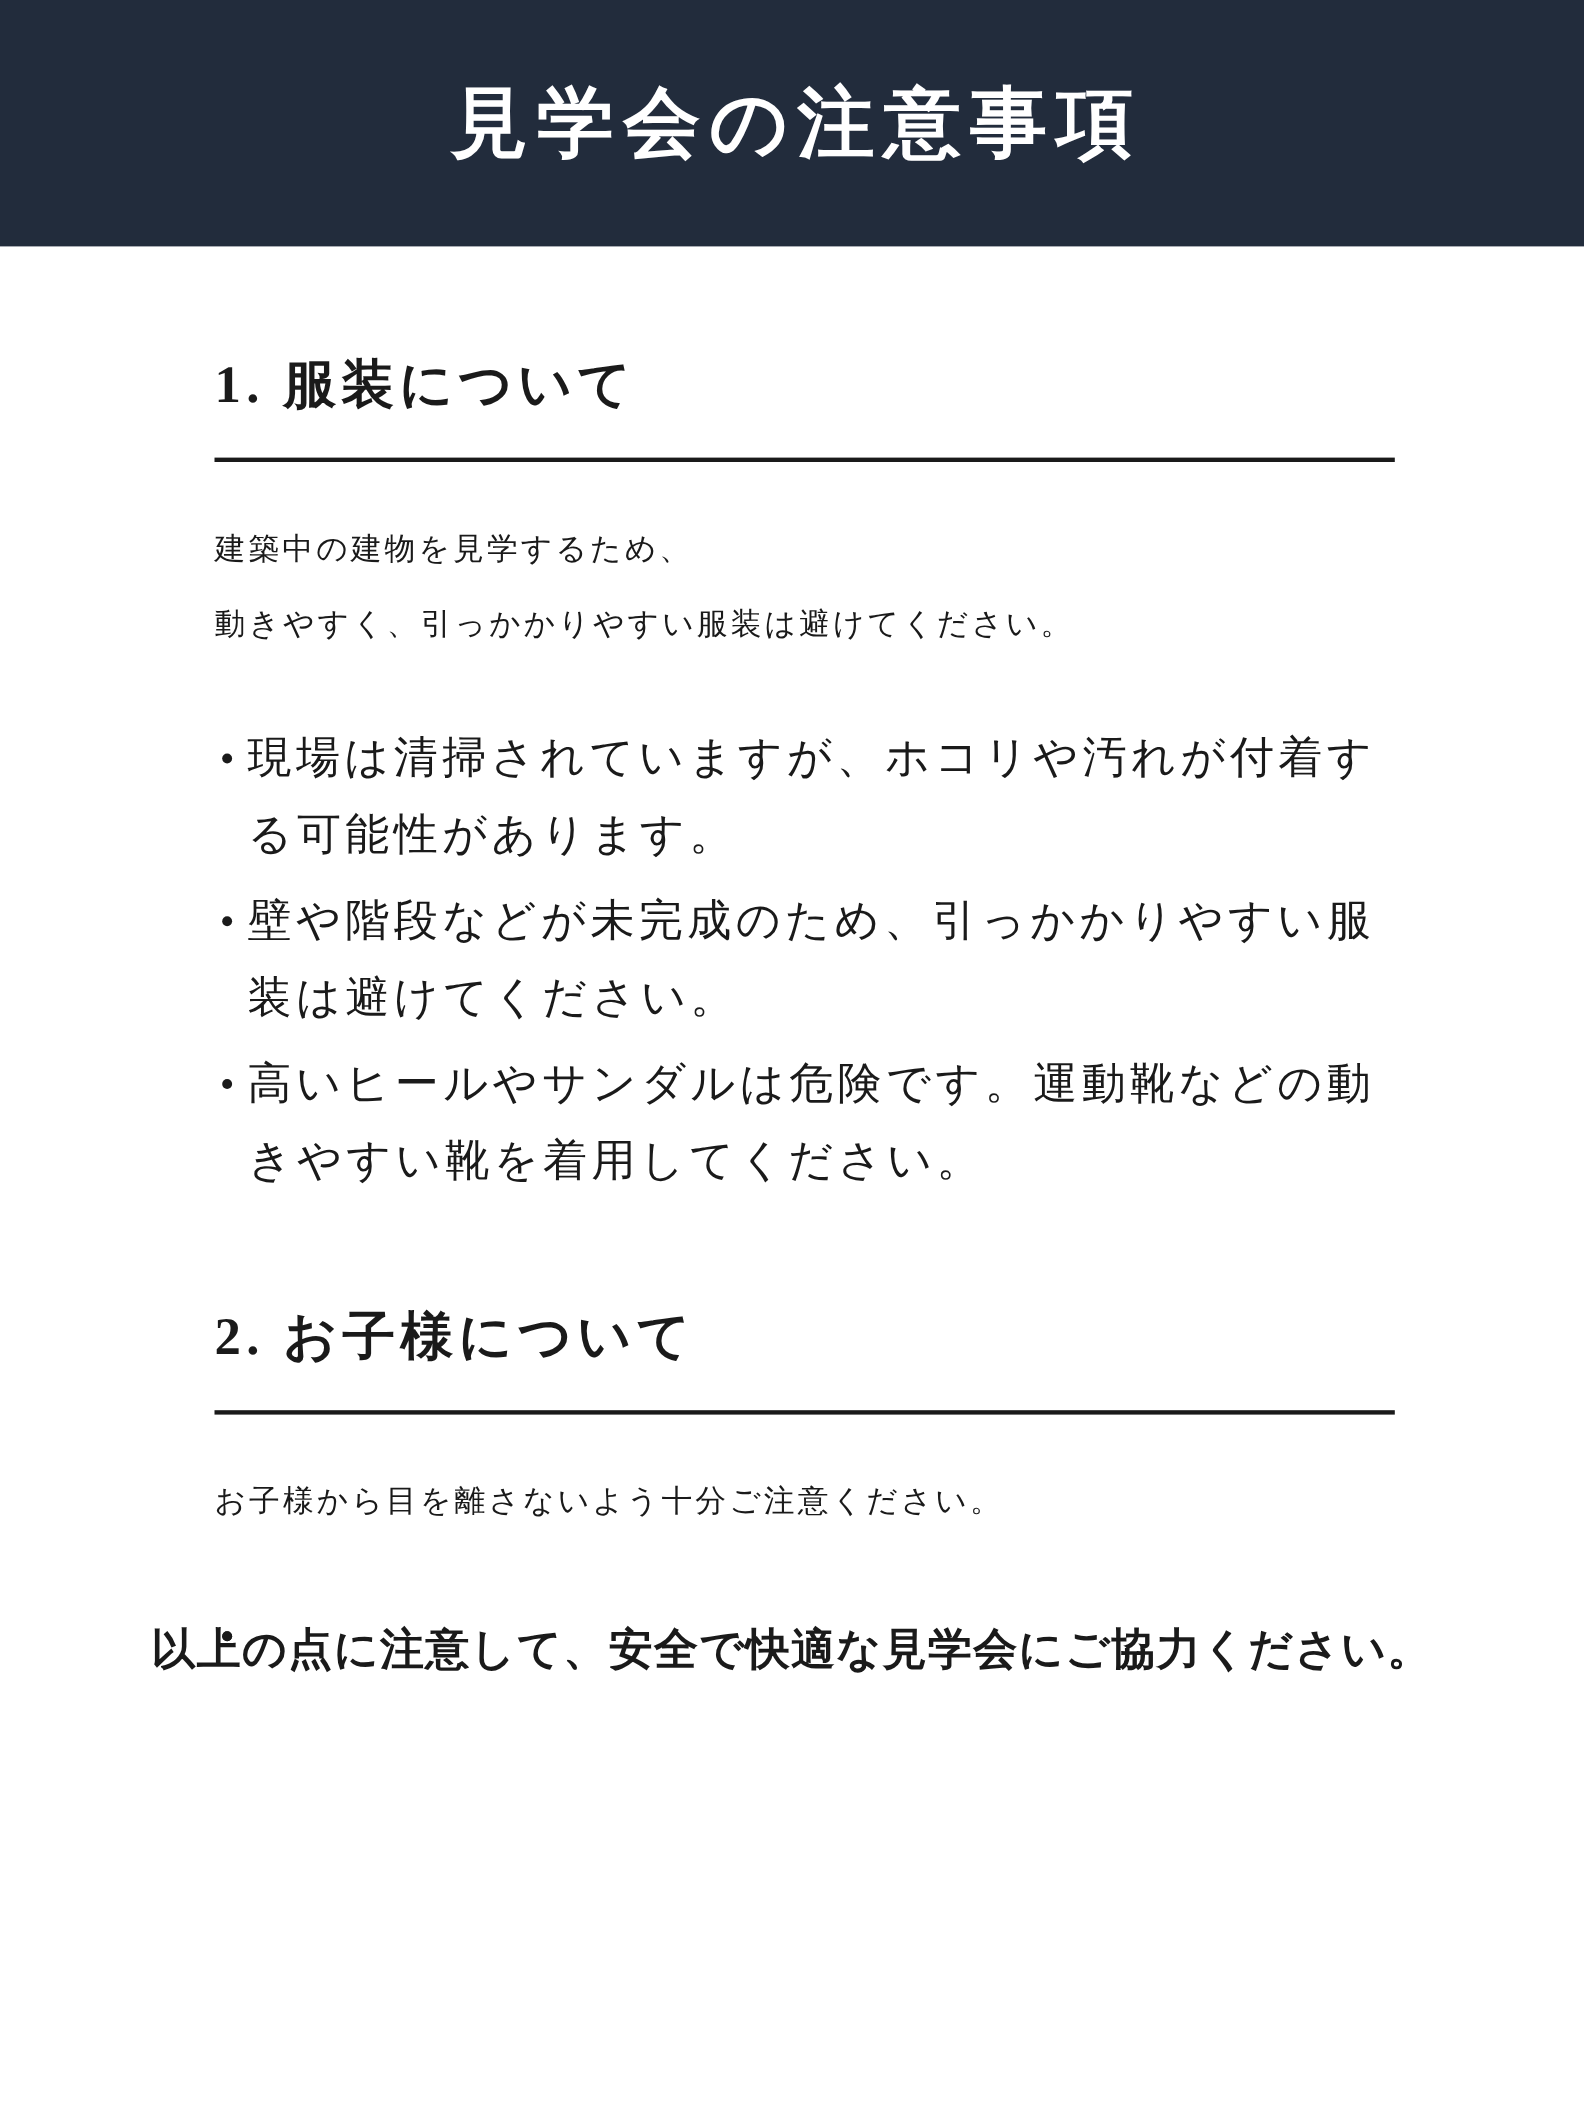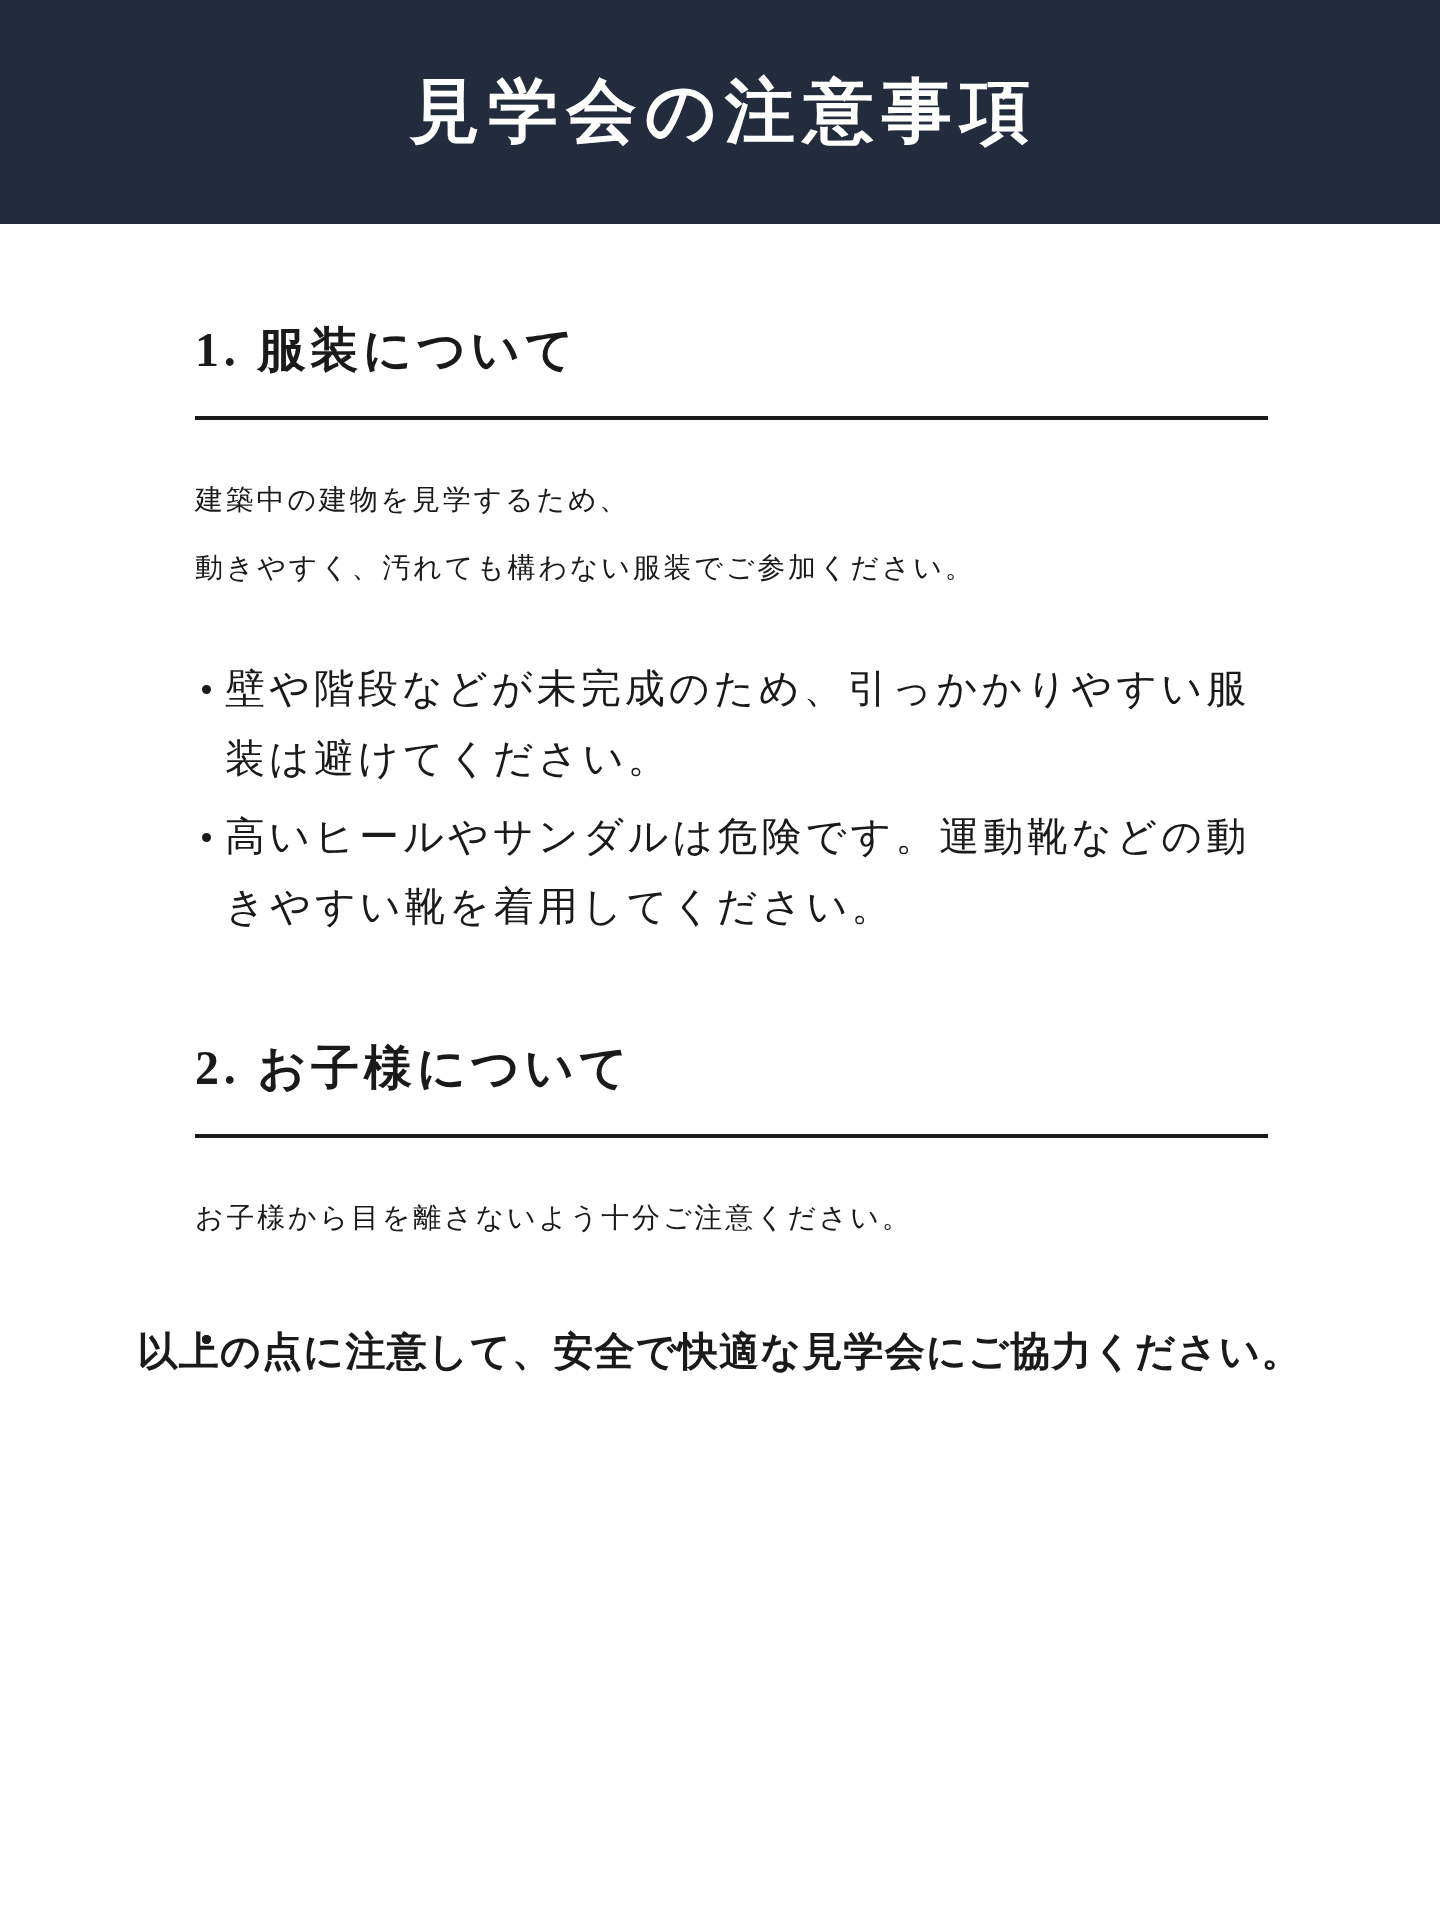--- a/index.html
+++ b/index.html
@@ -49,23 +49,27 @@
   <h1 class="page-title">見学会の注意事項</h1>
 </div>
 
 <div class="content">
 
   <section class="section">
     <h2 class="section-heading">1. 服装について</h2>
     <hr class="rule">
     <p class="intro">
       <span class="intro-line">建築中の建物を見学するため、</span>
-      <span class="intro-line">動きやすく、汚れても構わない服装でご参加ください。</span>
+      <span class="intro-line">動きやすく、引っかかりやすい服装は避けてください。</span>
     </p>
     <ul class="bullets">
+      <li>
+        <span class="bullet-dot"></span>
+        <span>現場は清掃されていますが、ホコリや汚れが付着する可能性があります。</span>
+      </li>
       <li>
         <span class="bullet-dot"></span>
         <span>壁や階段などが未完成のため、引っかかりやすい服装は避けてください。</span>
       </li>
       <li>
         <span class="bullet-dot"></span>
         <span>高いヒールやサンダルは危険です。運動靴などの動きやすい靴を着用してください。</span>
       </li>
     </ul>
   </section>

